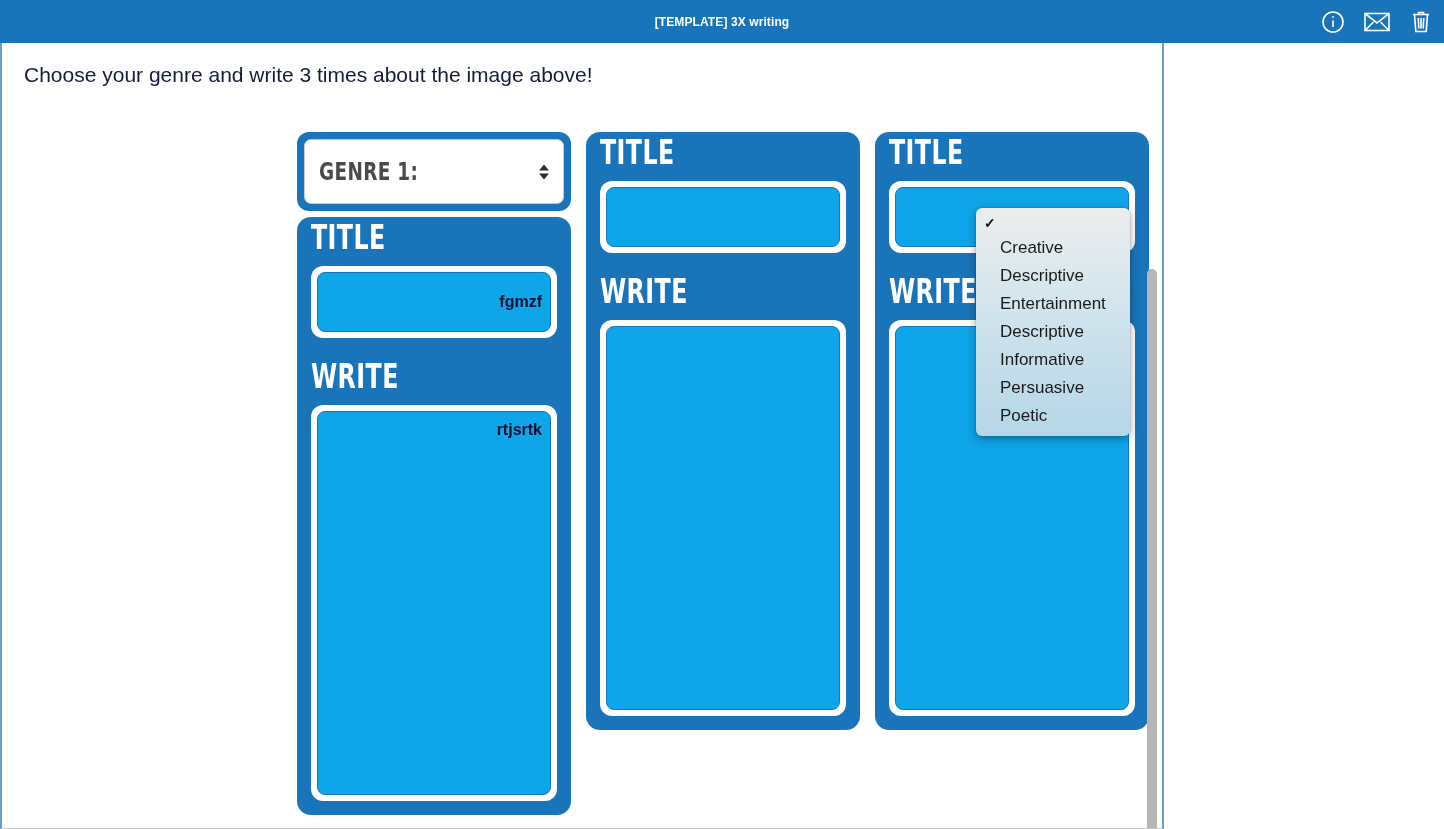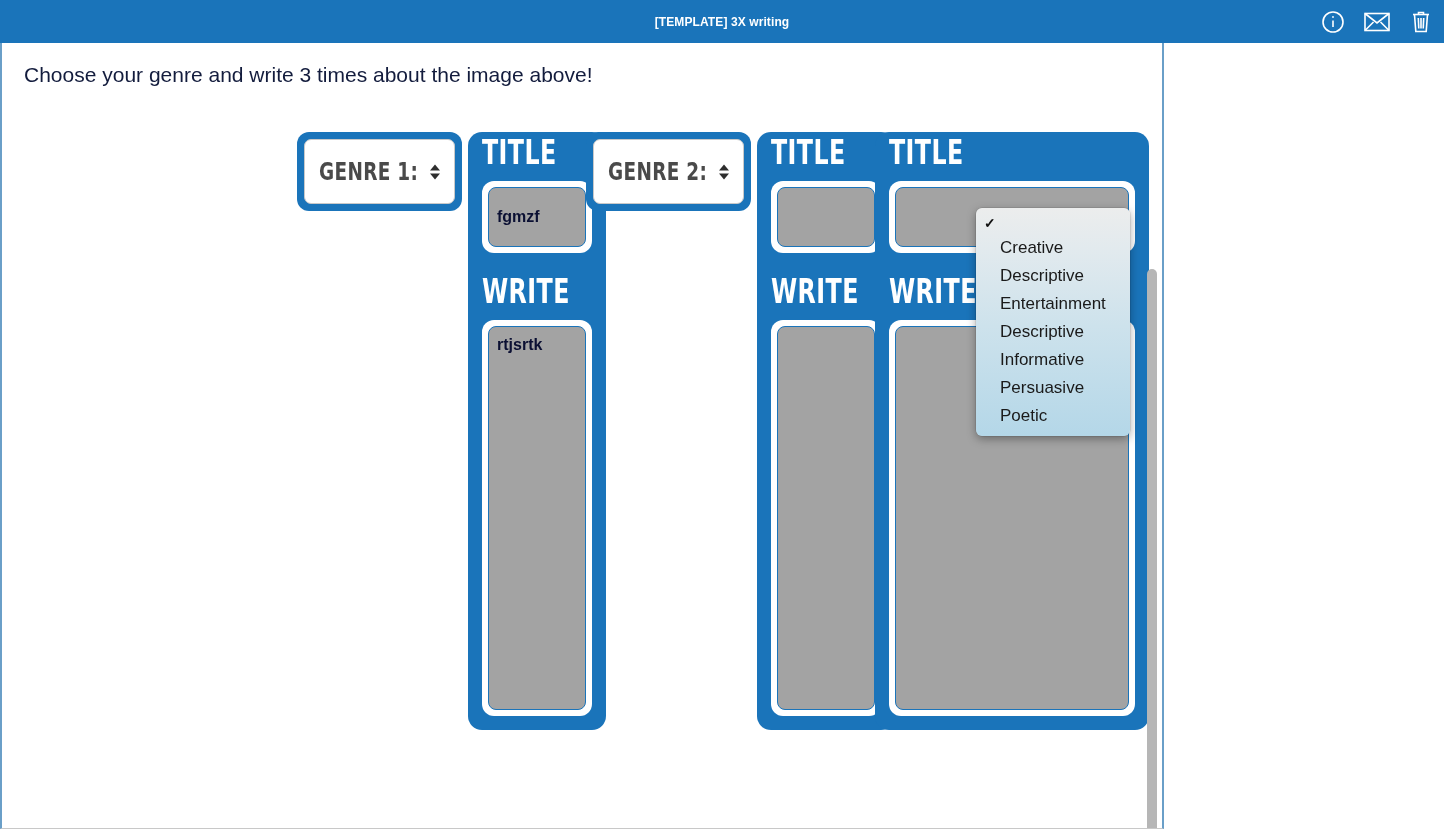--- a/index.html
+++ b/index.html
@@ -78,21 +78,21 @@
     position: absolute;
     left: 295px;
     top: 89px;
     width: 852px;
     display: flex;
     gap: 15px;
   }
   .column {
     width: 274px;
     display: flex;
-    flex-direction: row;
+    flex-direction: column;
     gap: 6px;
   }
 
   
   .select-shell {
     background: #1a74ba;
     border-radius: 12px;
     padding: 7px;
     height: 79px;
   }
@@ -162,28 +162,28 @@
   .input-shell {
     background: #ffffff;
     border-radius: 12px;
     padding: 6px;
   }
   .input-shell.title-shell { height: 72px; }
   .input-shell.write-shell { flex: 1 1 auto; display: flex; }
 
   .text-input {
     width: 100%;
-    background: #a3a3a3;
+    background: #0ea5e9;
     border: 1px solid #1a74ba;
     border-radius: 8px;
     color: #0b1033;
     font-family: "Liberation Sans", sans-serif;
     font-weight: bold;
     font-size: 16px;
-    text-align: left;
+    text-align: right;
     padding: 9px 8px;
     outline: none;
     resize: none;
     height: 100%;
     overflow: hidden;
   }
   .text-input::placeholder { color: rgba(255,255,255,0.0); }
 
   
   .dropdown-popup {
@@ -298,29 +298,20 @@
             <input class="text-input" type="text" value="fgmzf" style="">
           </div>
           <div class="field-label write">WRITE</div>
           <div class="input-shell write-shell">
             <textarea class="text-input" style="">rtjsrtk</textarea>
           </div>
         </div>
       </div>
 
       <div class="column">
-        <div class="select-shell">
-          <div class="genre-select">
-            <span class="genre-label">GENRE 2:</span>
-            <span class="stepper">
-              <i class="up"></i>
-                <i class="down"></i>
-            </span>
-          </div>
-        </div>
         <div class="card">
           <div class="field-label">TITLE</div>
           <div class="input-shell title-shell">
             <input class="text-input" type="text" value="" style="">
           </div>
           <div class="field-label write">WRITE</div>
           <div class="input-shell write-shell">
             <textarea class="text-input" style=""></textarea>
           </div>
         </div>

